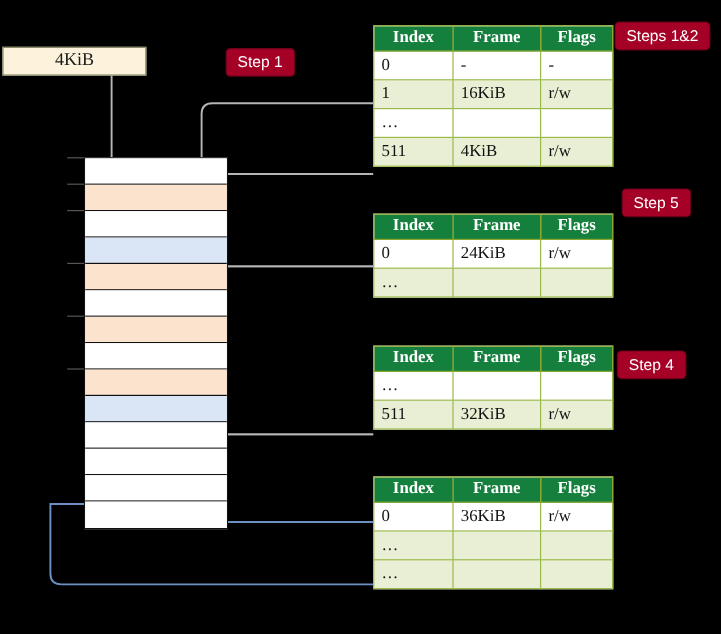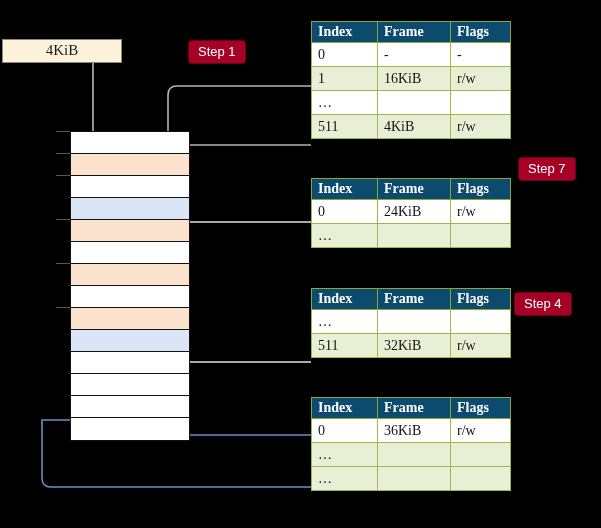--- a/index.html
+++ b/index.html
@@ -78,25 +78,25 @@
   }
 
   
   .ptable {
     position: absolute;
     border-collapse: collapse;
     background: #FFFFFF;
     box-shadow: 1px 1px 0 0 #000000;
   }
   .ptable th {
-    background: #0c4a6e;
+    background: #15803d;
     color: #FFFFFF;
     font-weight: bold;
     font-size: 14px;
-    text-align: left;
+    text-align: center;
     padding: 2px 6px;
     border: 1px solid #8aa830;
     white-space: nowrap;
   }
   .ptable td {
     font-size: 14px;
     color: #111111;
     padding: 2px 6px;
     border: 1px solid #9bb84a;
     background: #FFFFFF;
@@ -174,22 +174,25 @@
       <div class="memrow blue" style="height: 22px;"></div>
       <div class="memrow" style="height: 22px;"></div>
       <div class="memrow" style="height: 22px;"></div>
       <div class="memrow" style="height: 22px;"></div>
       <div class="memrow" style="height: 22px;"></div>
     </div>
 
   <div class="badge" style="left:189px; top:41px;">
     <span>Step 1</span>
   </div>
+  <div class="badge" style="left:513px; top:19px;">
+    <span>Steps 1&amp;2</span>
+  </div>
   <div class="badge" style="left:519px; top:158px;">
-    <span>Step 7</span>
+    <span>Step 5</span>
   </div>
   <div class="badge" style="left:515px; top:265px;margin-top:28px;">
     <span>Step 4</span>
   </div>
 
   <div id="tables-host">
       <table class="ptable" style="left: 311px; top: 21px;">
         <thead>
           <tr>
             <th class="c-index">Index</th>

